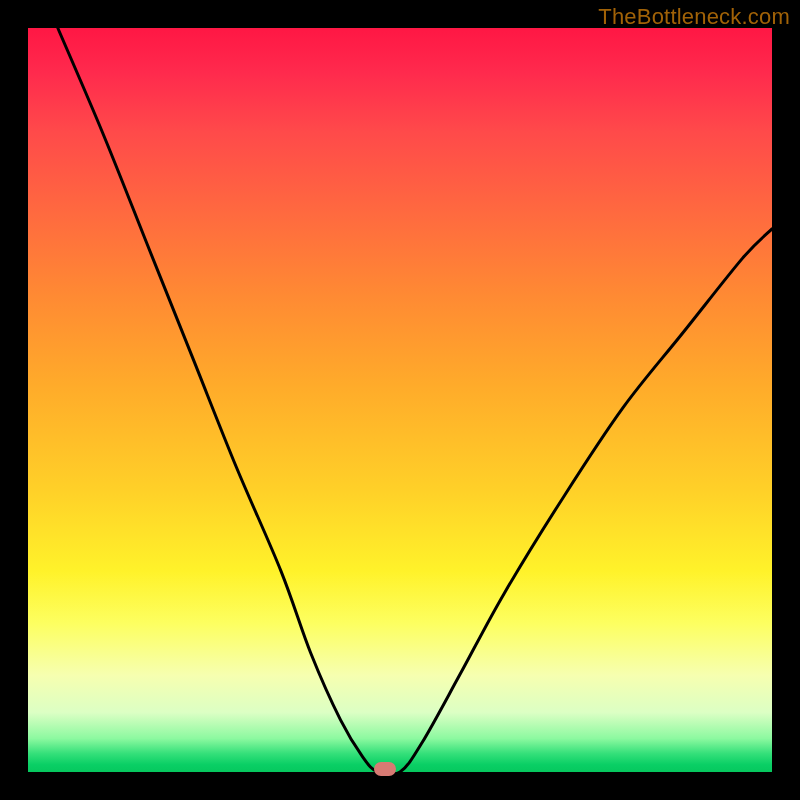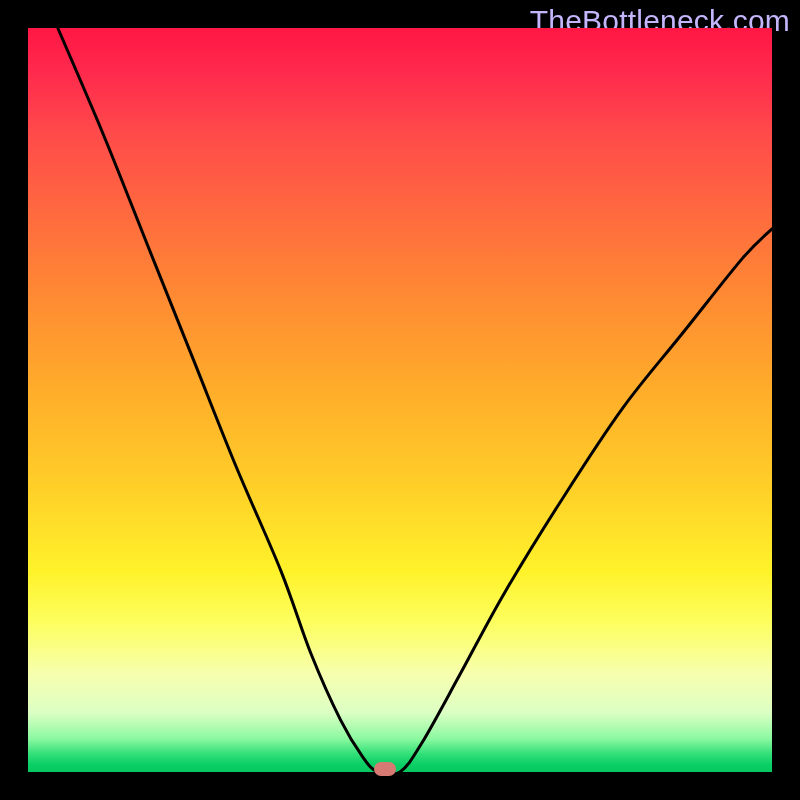--- a/index.html
+++ b/index.html
@@ -42,22 +42,22 @@
       #8cf9a0 95.5%,
       #35e07a 97.5%,
       #0acf65 99%,
       #06c85e 100%
     );
   }
   .watermark {
     position: absolute;
     top: 4px;
     right: 10px;
-    color: #c4b5fd;
-    font-size: 30px;
+    color: #a16207;
+    font-size: 22px;
     font-weight: 500;
     letter-spacing: 0.2px;
     user-select: none;
   }
   svg.curve {
     position: absolute;
     left: 0;
     top: 0;
     width: 744px;
     height: 744px;

